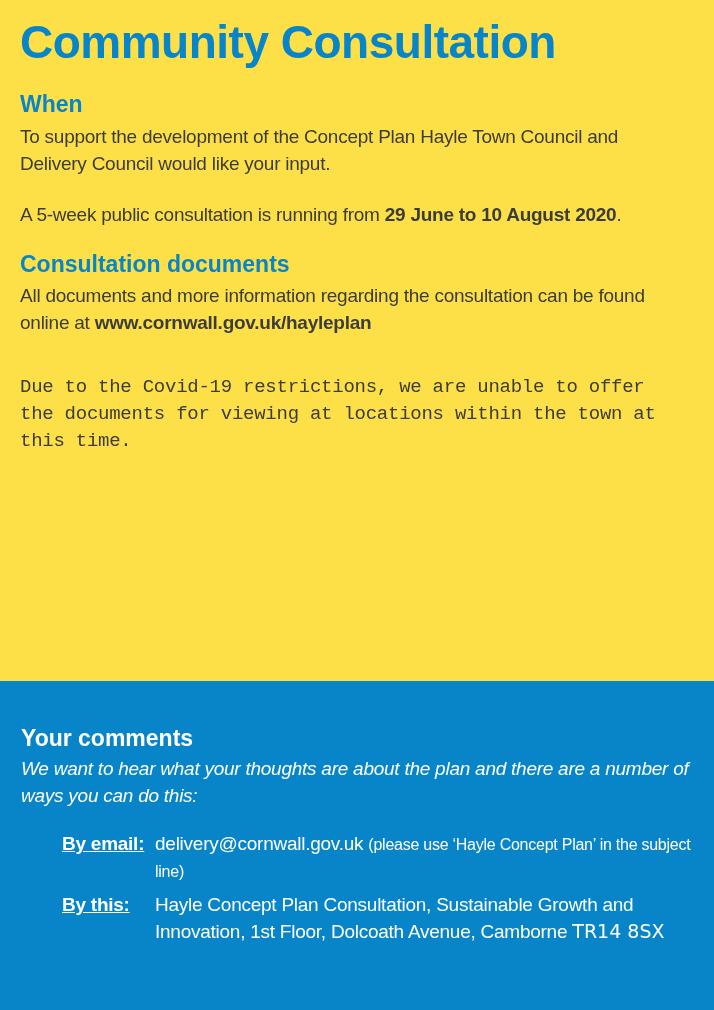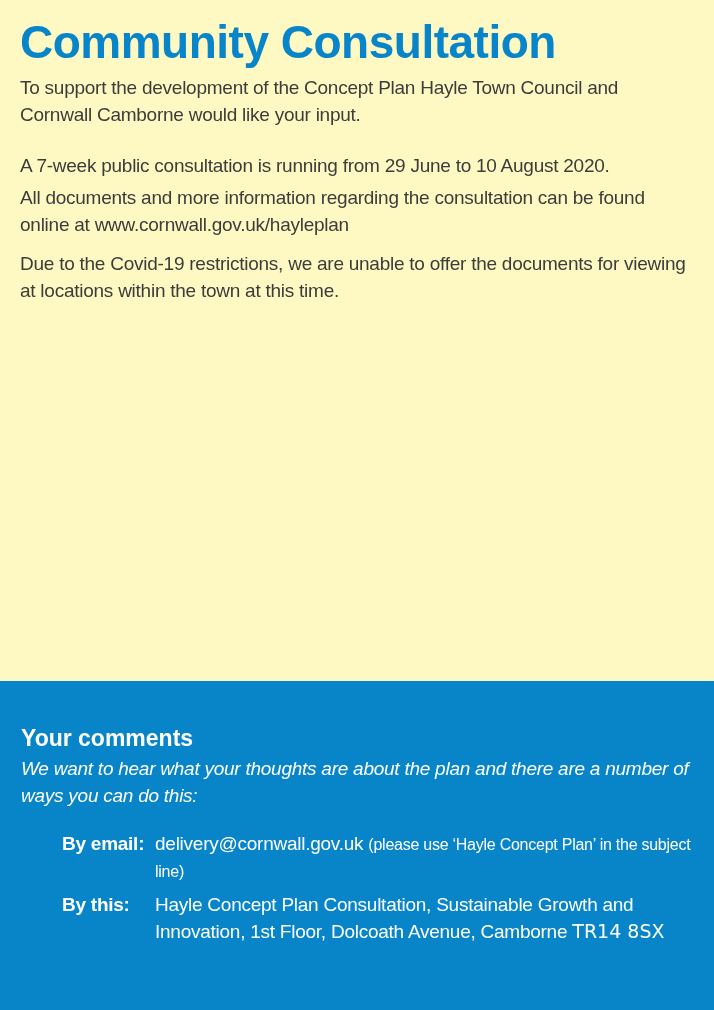--- a/index.html
+++ b/index.html
@@ -5,21 +5,21 @@
   html, body { margin: 0; padding: 0; }
   body {
     width: 714px; height: 1010px;
     background: #ffffff;
     font-family: "Liberation Sans", sans-serif;
     overflow: hidden;
   }
   .page {
     position: relative;
     width: 714px; height: 1010px;
-    background: #fef9c3;
+    background: #fde047;
   }
   .page-title {
     margin: 0; padding: 16px 20px 0 20px;
     font-size: 46px; font-weight: bold;
     letter-spacing: -0.5px;
     line-height: 1.16;
     color: #0885c9;
   }
   .section-heading {
     margin: 22px 20px 0 20px;
@@ -29,22 +29,22 @@
   }
   .section-heading.docs { margin-top: 23px; }
   .body-para {
     margin: 5px 20px 0 20px;
     max-width: 666px;
     font-size: 19px; line-height: 27px;
     letter-spacing: -0.25px;
     color: #3c3c3b;
   }
   .body-para.spaced { margin-top: 24px; }
-  .body-para.spaced-sm { margin-top: 12px; }
-  .body-para b, .panel b { font-weight: normal; }
+  .body-para.spaced-sm { margin-top: 38px; font-family: Liberation Mono, monospace; }
+  .body-para b, .panel b { font-weight: bold; }
   .comments-panel {
     position: absolute;
     left: 0; right: 0; top: 681px; bottom: 0;
     background: #0885c9;
     color: #ffffff;
   }
   .panel-heading {
     margin: 0; padding: 44px 21px 0 21px;
     font-size: 23px; font-weight: bold;
     line-height: 1.15;
@@ -63,34 +63,36 @@
     margin: 21px 21px 0 62px;
   }
   .contact-row {
     display: grid;
     grid-template-columns: 93px 1fr;
     align-items: start;
     margin-bottom: 7px;
     font-size: 19px; line-height: 27px;
     letter-spacing: -0.25px;
   }
-  .contact-label { font-weight: bold; }
+  .contact-label { font-weight: bold; text-decoration: underline; }
   .contact-note { font-size: 16px; line-height: 22px; }
   .postcode { font-family: "DejaVu Sans", sans-serif; letter-spacing: 0; }
 </style>
 </head>
 <body>
 
 <div class="page">
 
   <h1 class="page-title">Community Consultation</h1>
 
-  <p class="body-para">To support the development of the Concept Plan Hayle Town Council and Cornwall Camborne would like your input.</p>
-  <p class="body-para spaced"><span>A 7-week public consultation is running from </span><b>29 June to 10 August 2020</b><span>.</span></p>
+  <h2 class="section-heading">When</h2>
+  <p class="body-para">To support the development of the Concept Plan Hayle Town Council and Delivery Council would like your input.</p>
+  <p class="body-para spaced"><span>A 5-week public consultation is running from </span><b>29 June to 10 August 2020</b><span>.</span></p>
 
+  <h2 class="section-heading docs">Consultation documents</h2>
   <p class="body-para"><span>All documents and more information regarding the consultation can be found online at </span><b>www.cornwall.gov.uk/hayleplan</b></p>
   <p class="body-para spaced-sm">Due to the Covid-19 restrictions, we are unable to offer the documents for viewing at locations within the town at this time.</p>
 
   <div class="comments-panel panel">
     <h2 class="panel-heading">Your comments</h2>
     <p class="panel-para">We want to hear what your thoughts are about the plan and there are a number of ways you can do this:</p>
 
     <div class="contact-list">
       <div class="contact-row">
         <span class="contact-label">By email:</span>

